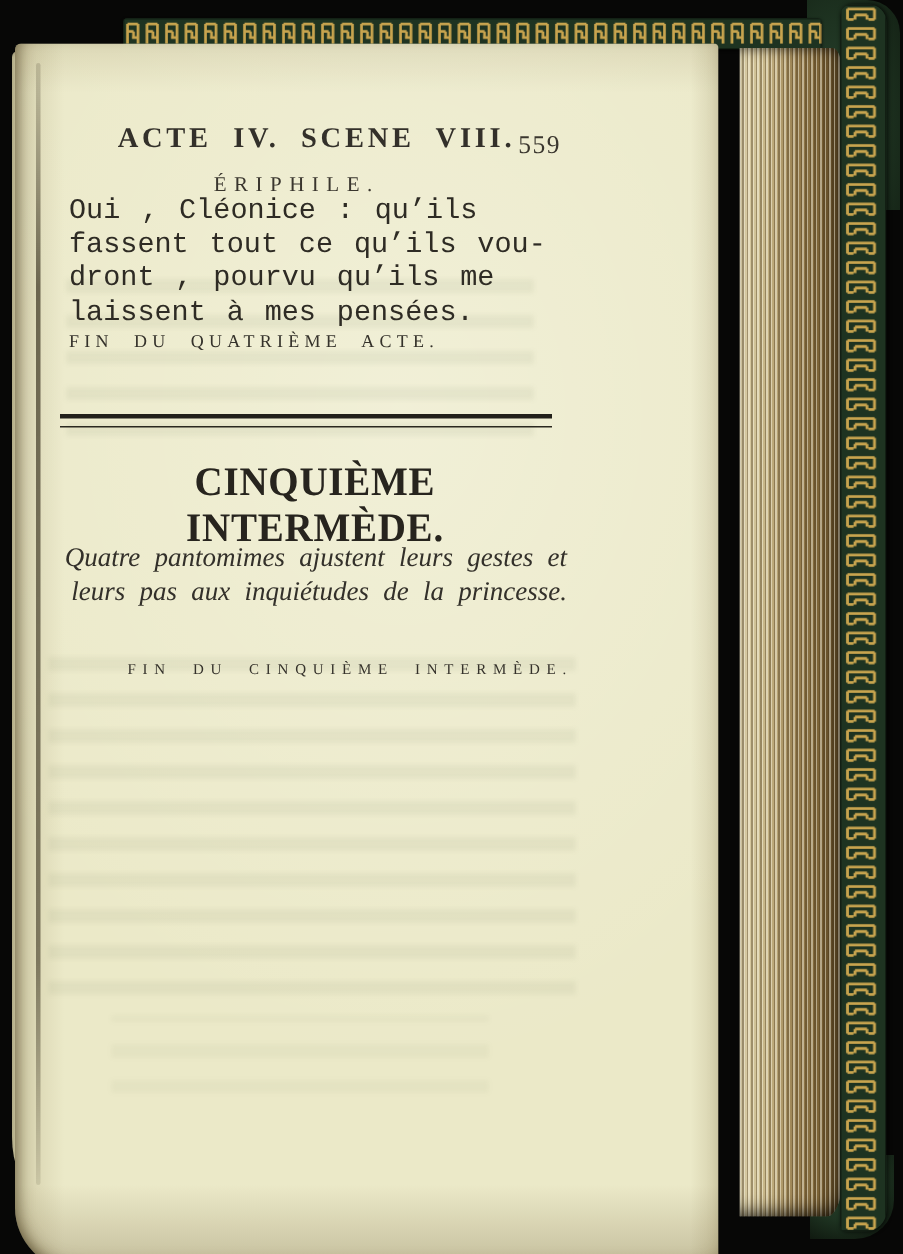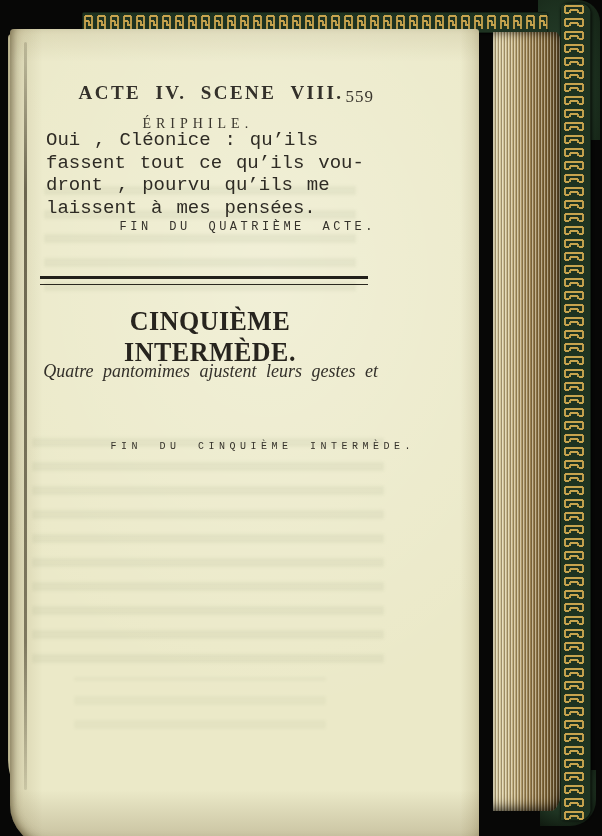--- a/index.html
+++ b/index.html
@@ -84,22 +84,22 @@
   }
   .speaker-name{
     position:absolute;top:87px;left:0;width:92%;text-align:center;
     font-size:14px;letter-spacing:5px;color:#3a362e;
   }
   .dialogue{
     position:absolute;top:100px;left:0;width:100%;
     font-size:19px;line-height:22.5px;word-spacing:2.5px;color:var(--ink);font-family:Liberation Mono, monospace;
   }
   .caption{
-    position:absolute;left:0;width:100%;text-align:right;
-    font-size:12px;letter-spacing:3.5px;word-spacing:7px;color:#35322b;font-family:Liberation Mono, monospace;
+    position:absolute;left:0;width:100%;text-align:left;
+    font-size:12px;letter-spacing:3.5px;word-spacing:7px;color:#35322b;
   }
   .act-end{top:191px;}
   .intermede-end{top:412px;font-size:10px;letter-spacing:4.5px;margin-left:39px;}
   .divider-rule{
     position:absolute;top:247px;left:-6px;width:328px;height:5px;
     border-top:3.5px solid #22201a;border-bottom:1.5px solid #2a281f;
   }
   .intermede-title{
     position:absolute;top:278px;left:-4px;width:336px;text-align:center;
     font-size:26px;font-weight:bold;letter-spacing:.5px;color:#27241e;
@@ -158,20 +158,21 @@
       </div>
 
       <div class="caption act-end">FIN DU QUATRIÈME ACTE.</div>
 
       <div class="divider-rule"></div>
 
       <div class="intermede-title">CINQUIÈME INTERMÈDE.</div>
 
       <div class="stage-direction">
         <div>Quatre pantomimes ajustent leurs gestes et</div>
+        <div>leurs pas aux inquiétudes de la princesse.</div>
       </div>
 
       <div class="caption intermede-end">FIN DU CINQUIÈME INTERMÈDE.</div>
     </div>
   </div>
 
   <div class="gutter-line"></div>
 
   <div class="fore-edge"></div>
 

